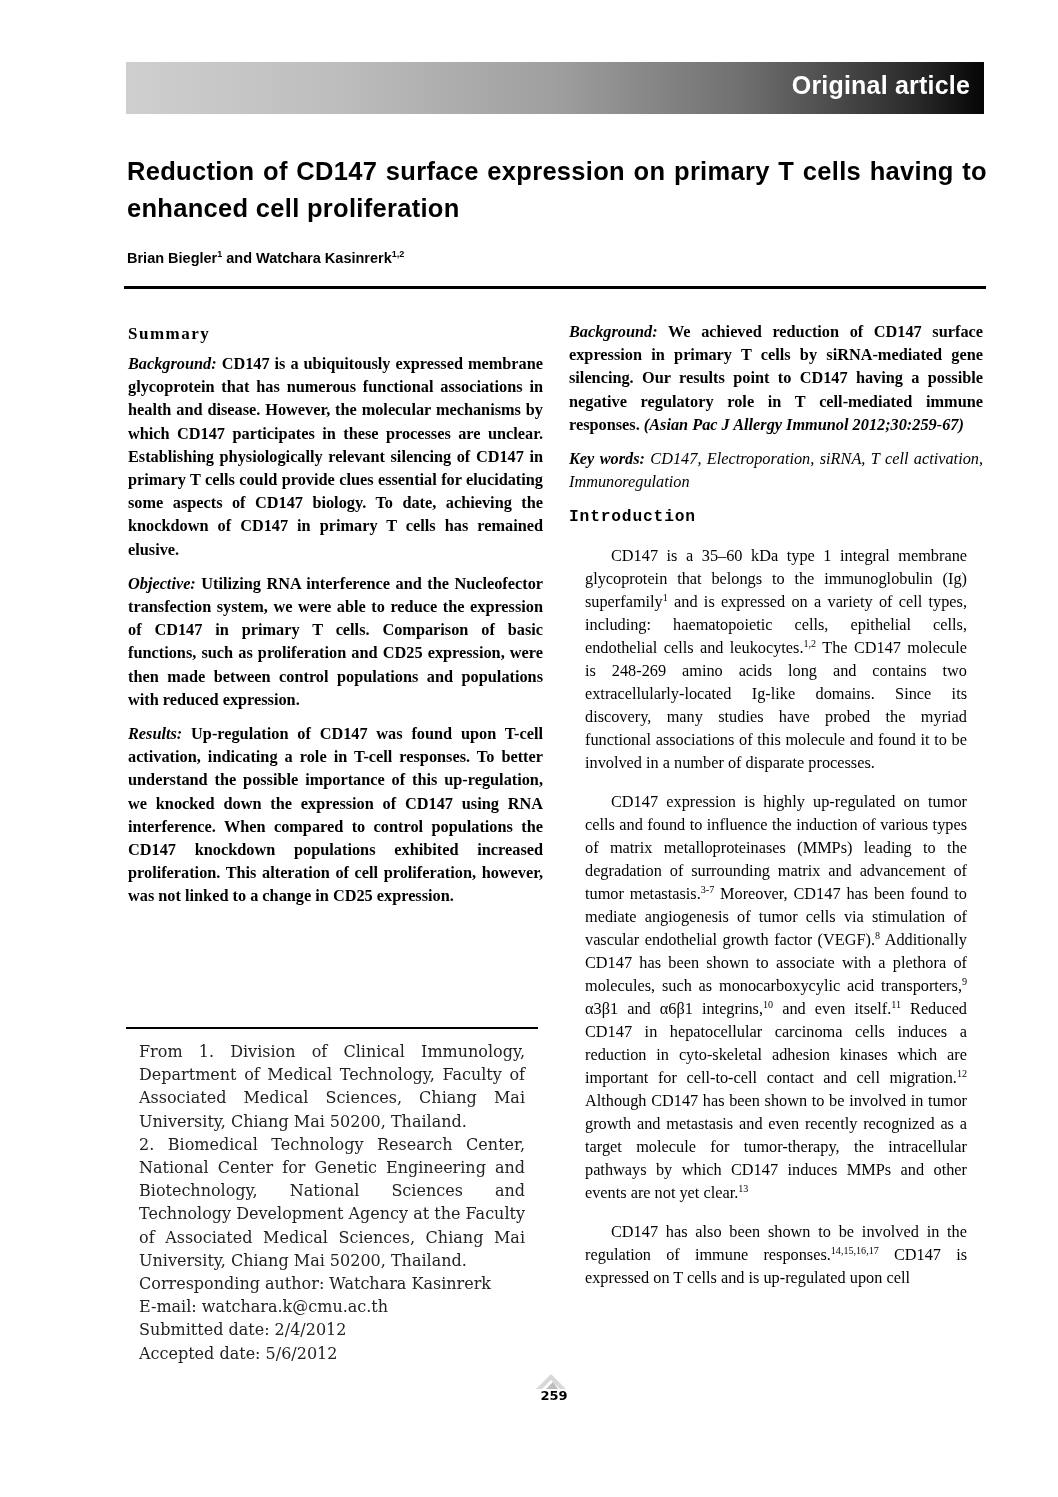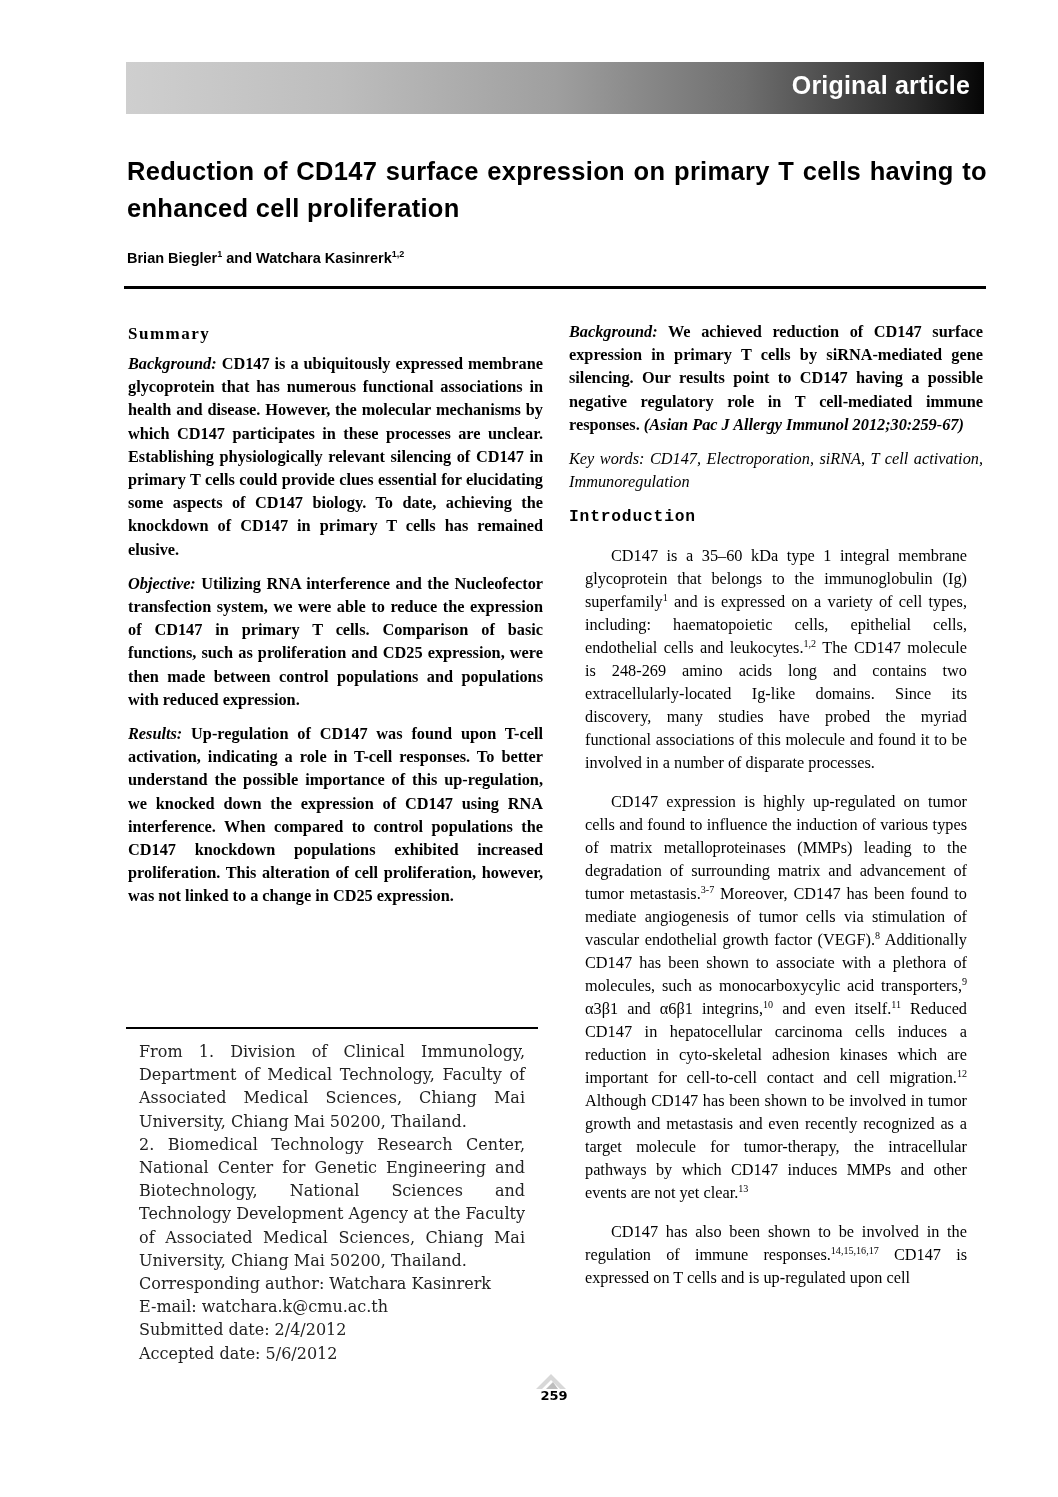--- a/index.html
+++ b/index.html
@@ -48,21 +48,21 @@
     position: absolute; left: 139px; top: 1040px; width: 386px;
     font-family: "DejaVu Serif", serif; font-size: 16px; line-height: 23.2px; color: #222;
     text-align: justify;
   }
   .affil p { margin: 0; }
 
   .keywords {
     font-family: "Liberation Serif", serif; font-size: 16.3px; line-height: 23.2px; margin: 10px 0 12px 0;
     text-align: justify;
   }
-  .keywords .kw-label { font-weight: normal; font-style: italic; }
+  .keywords .kw-label { font-weight: bold; font-style: italic; }
   .keywords .kw-list { font-style: italic; }
 
   .intro-heading {
     font-family: Liberation Mono, monospace; font-weight: bold; font-size: 16.3px; letter-spacing: 0.8px;
     margin: 8px 0 0 0; line-height: 23px;
   }
   .intro-para {
     font-family: "Liberation Serif", serif; font-size: 16.3px; line-height: 23px;
     text-align: justify; text-indent: 26px; margin: 16px;
   }

